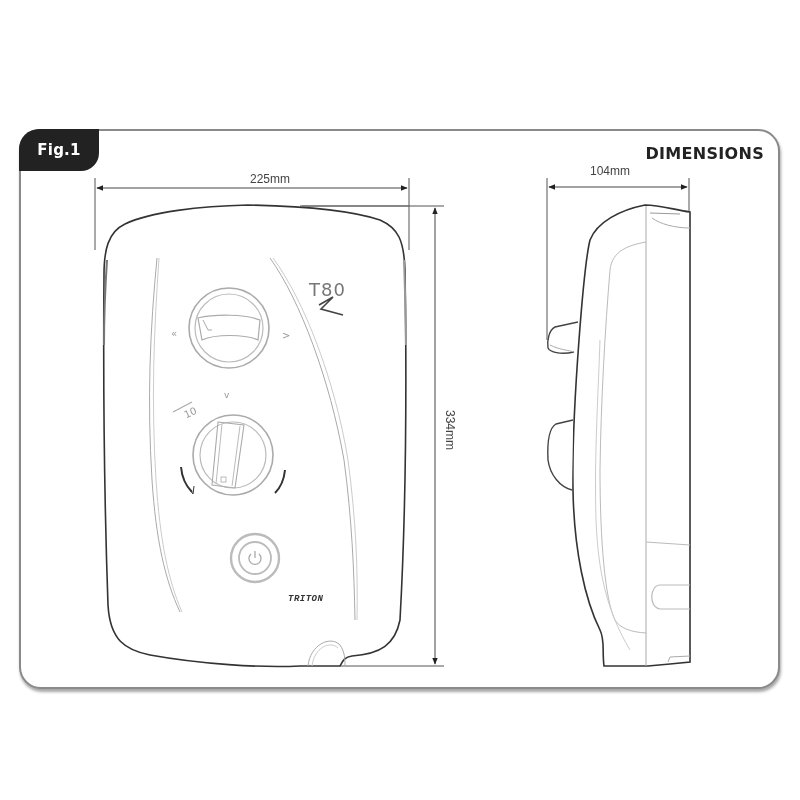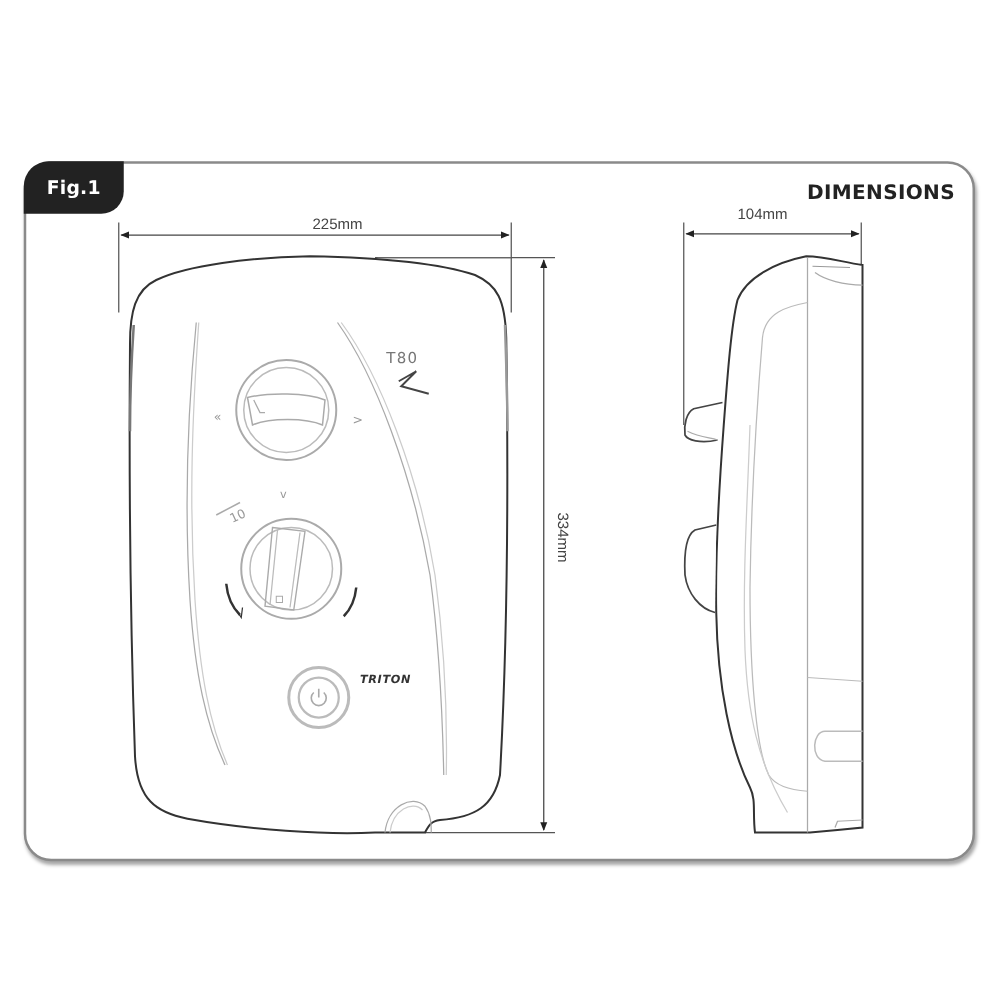--- a/index.html
+++ b/index.html
@@ -22,21 +22,21 @@
       letter-spacing: 0.3px;
     }
     .dim-label {
       position: absolute; font-family: "Liberation Sans", sans-serif; font-size: 12px; color: #444;
     }
     .dim-vertical {
       position: absolute; font-family: "Liberation Sans", sans-serif; font-size: 12px; color: #444;
       transform: rotate(90deg); transform-origin: left top; white-space: nowrap;
     }
     .model {
-      position: absolute; font-family: "DejaVu Sans", sans-serif; font-size: 12px; color: #777;
+      position: absolute; font-family: "DejaVu Sans", sans-serif; font-size: 18px; color: #777;
       letter-spacing: 1px;
     }
     .brand {
       position: absolute; font-family: "DejaVu Sans", sans-serif; font-weight: bold; font-style: italic;
       font-size: 9px; color: #333; letter-spacing: 0.5px;
     }
     svg.drawing { position: absolute; left: 0; top: 0; }
   </style>
 </head>
 <body>
@@ -170,13 +170,13 @@
 
     <path d="M 668 662 L 670 657 L 690 656" fill="none" stroke="#aaa" stroke-width="1"></path>
   </g>
 </svg>
 
 <div class="dim-label" style="left:227px; top:172px;margin-left:23px;">225mm</div>
 <div class="dim-label" style="left:590px; top:164px;">104mm</div>
 <div class="dim-vertical" style="left:457px; top:410px;">334mm</div>
 
 <div class="model" style="left:309px; top:279px;">T80</div>
-<div class="brand" style="left:288px; top:539px;">TRITON</div>
+<div class="brand" style="left:288px; top:594px;font-family:Liberation Mono, monospace;">TRITON</div>
 
 </body></html>

